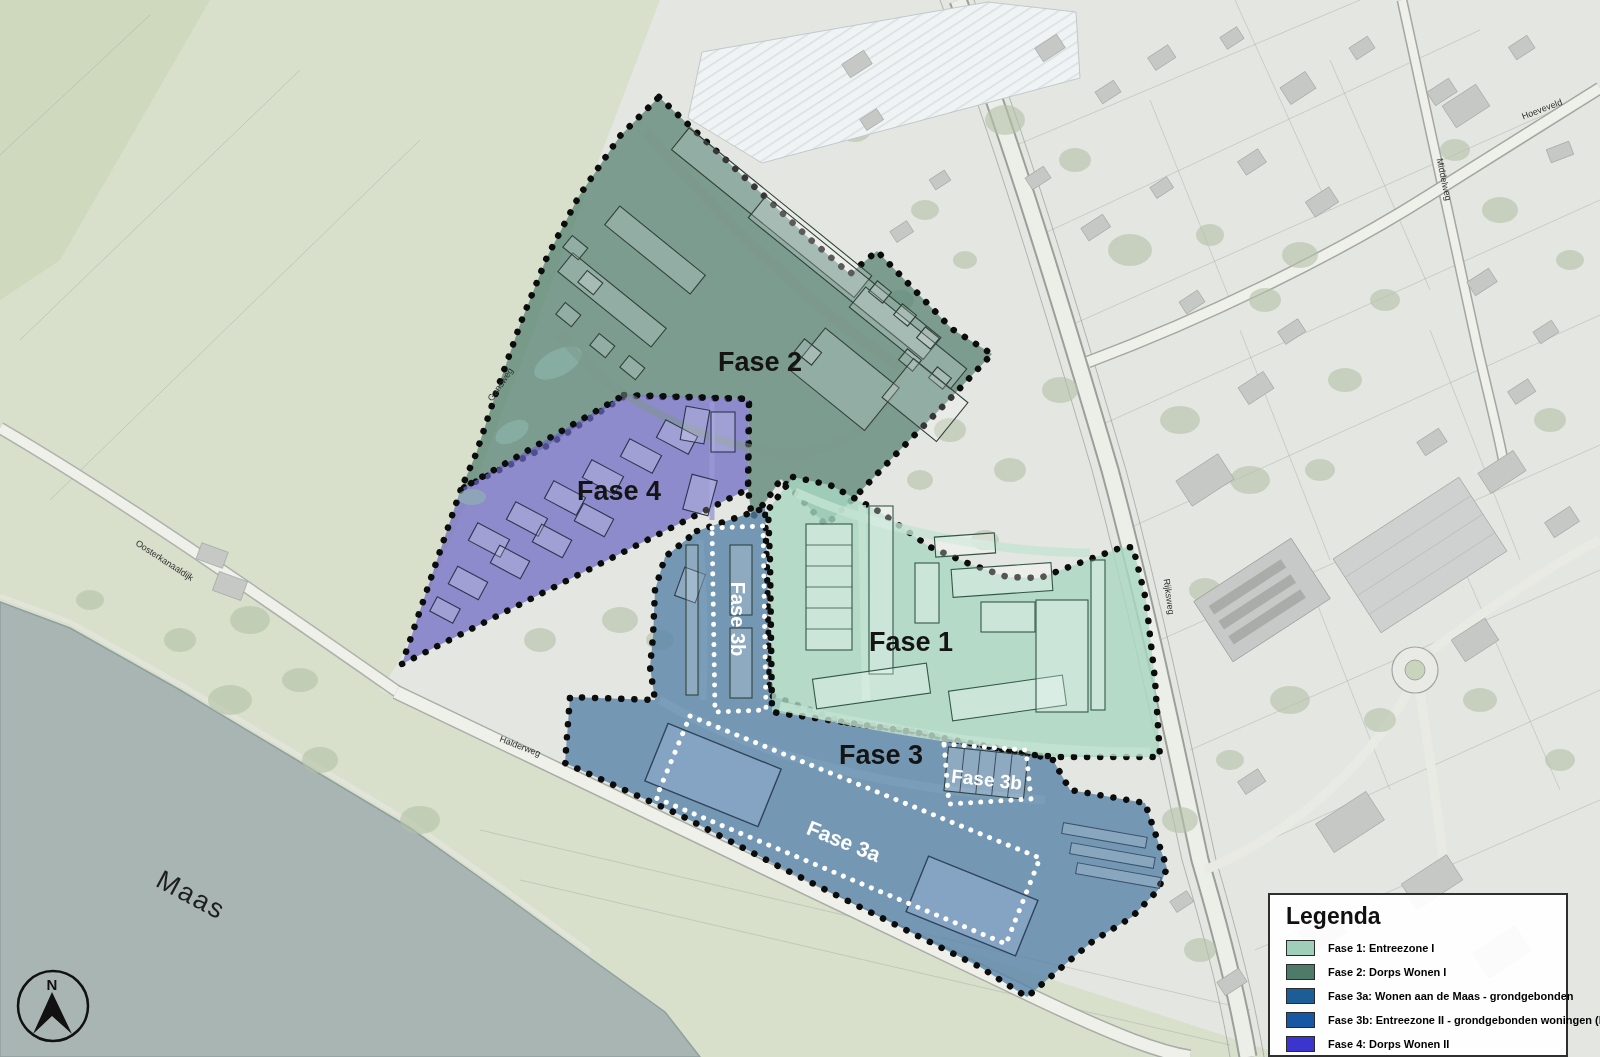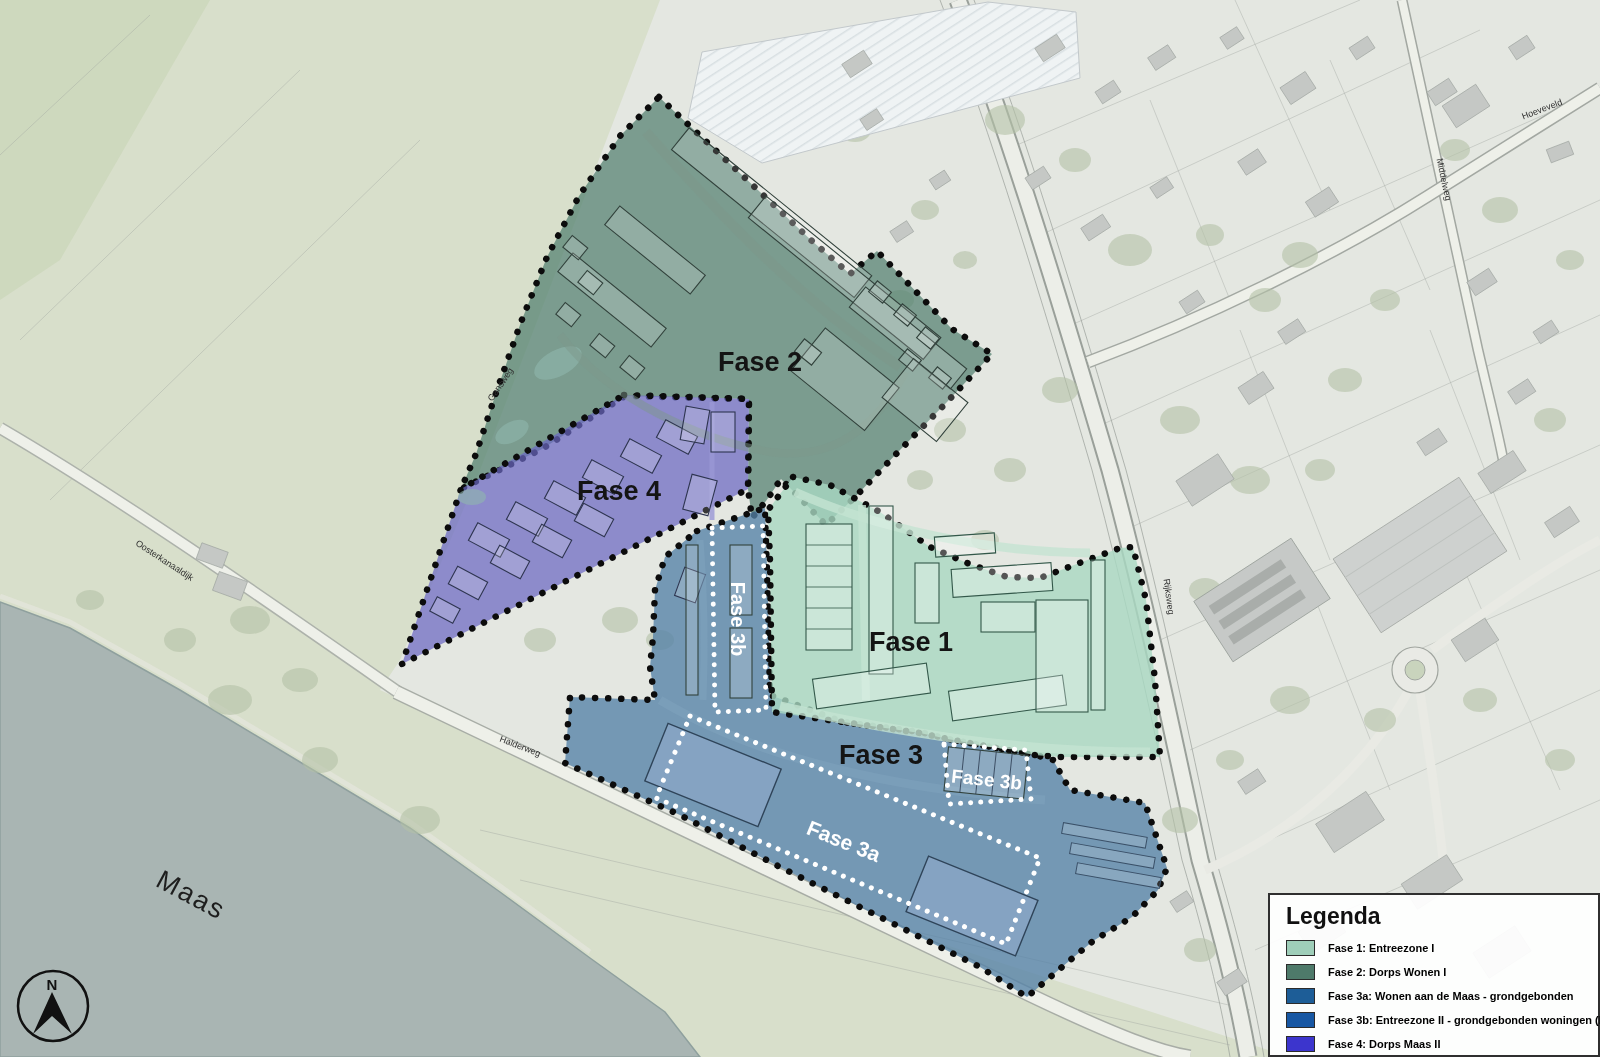--- a/index.html
+++ b/index.html
@@ -1,19 +1,19 @@
 <!DOCTYPE html>
 <html><head>
 <meta charset="utf-8">
 <style>
   html,body{margin:0;padding:0;background:#cfd3cc;}
   #stage{position:relative;width:1600px;height:1057px;overflow:hidden;
          font-family:"Liberation Sans",sans-serif;background:#e4e7e1;}
   #map-svg{position:absolute;inset:0;}
-  .legend{position:absolute;left:1268px;top:893px;width:332px;height:164px;
+  .legend{position:absolute;left:1268px;top:893px;width:300px;height:164px;
           background:rgba(255,255,255,.93);border:2px solid #2f2f2f;box-sizing:border-box;
           padding:8px 0 16px 16px;}
   .legend-title{font-size:23px;font-weight:700;color:#101010;margin:0 0 10px 0;}
   .legend-row{display:flex;align-items:center;margin-bottom:8px;}
   .legend-swatch{width:27px;height:14px;border:1.5px solid #2b2b2b;margin-right:13px;flex:0 0 auto;}
   .legend-label{font-size:11px;font-weight:700;color:#000000;white-space:nowrap;}
   text{font-family:"Liberation Sans",sans-serif;}
   .phase-label{font-size:27px;font-weight:600;fill:#141414;}
   .sub-label{font-weight:700;fill:#ffffff;}
   .street-label{font-size:9px;fill:#303030;}
@@ -332,16 +332,16 @@
   <div class="legend-row">
     <span class="legend-swatch" style="background-color: rgb(29, 93, 151);"></span>
     <span class="legend-label">Fase 3a: Wonen aan de Maas - grondgebonden</span>
   </div>
   <div class="legend-row">
     <span class="legend-swatch" style="background-color: rgb(23, 87, 163);"></span>
     <span class="legend-label">Fase 3b: Entreezone II - grondgebonden woningen (koop)</span>
   </div>
   <div class="legend-row">
     <span class="legend-swatch" style="background-color: rgb(60, 53, 205);"></span>
-    <span class="legend-label">Fase 4: Dorps Maas II</span>
+    <span class="legend-label">Fase 4: Dorps Wonen II</span>
   </div>
 </div>
 </div>
 
 </body></html>

